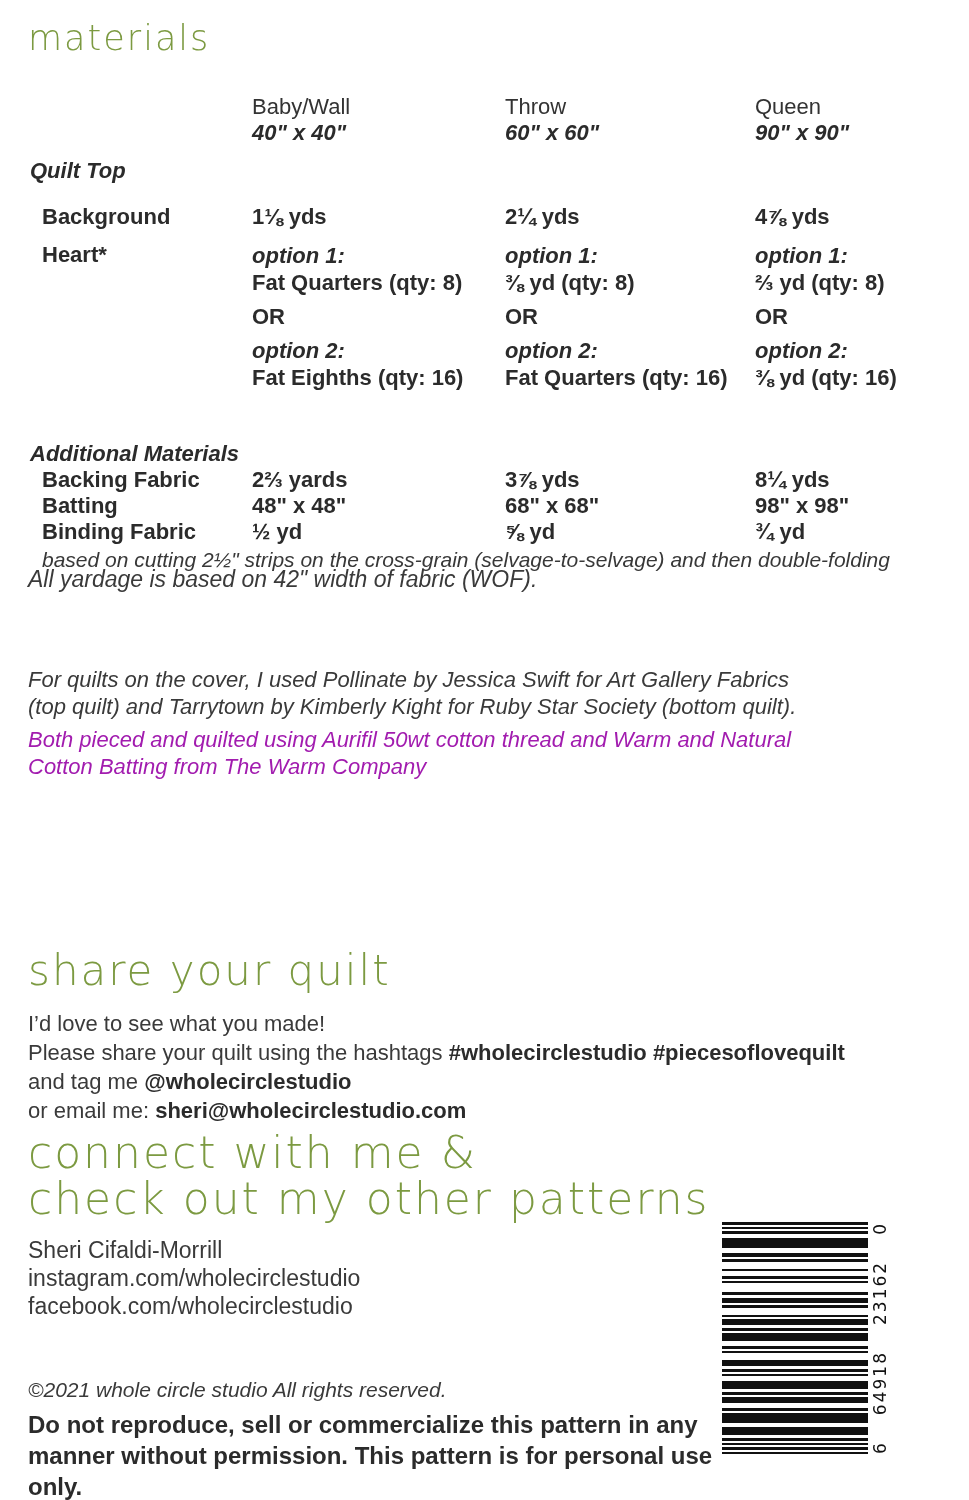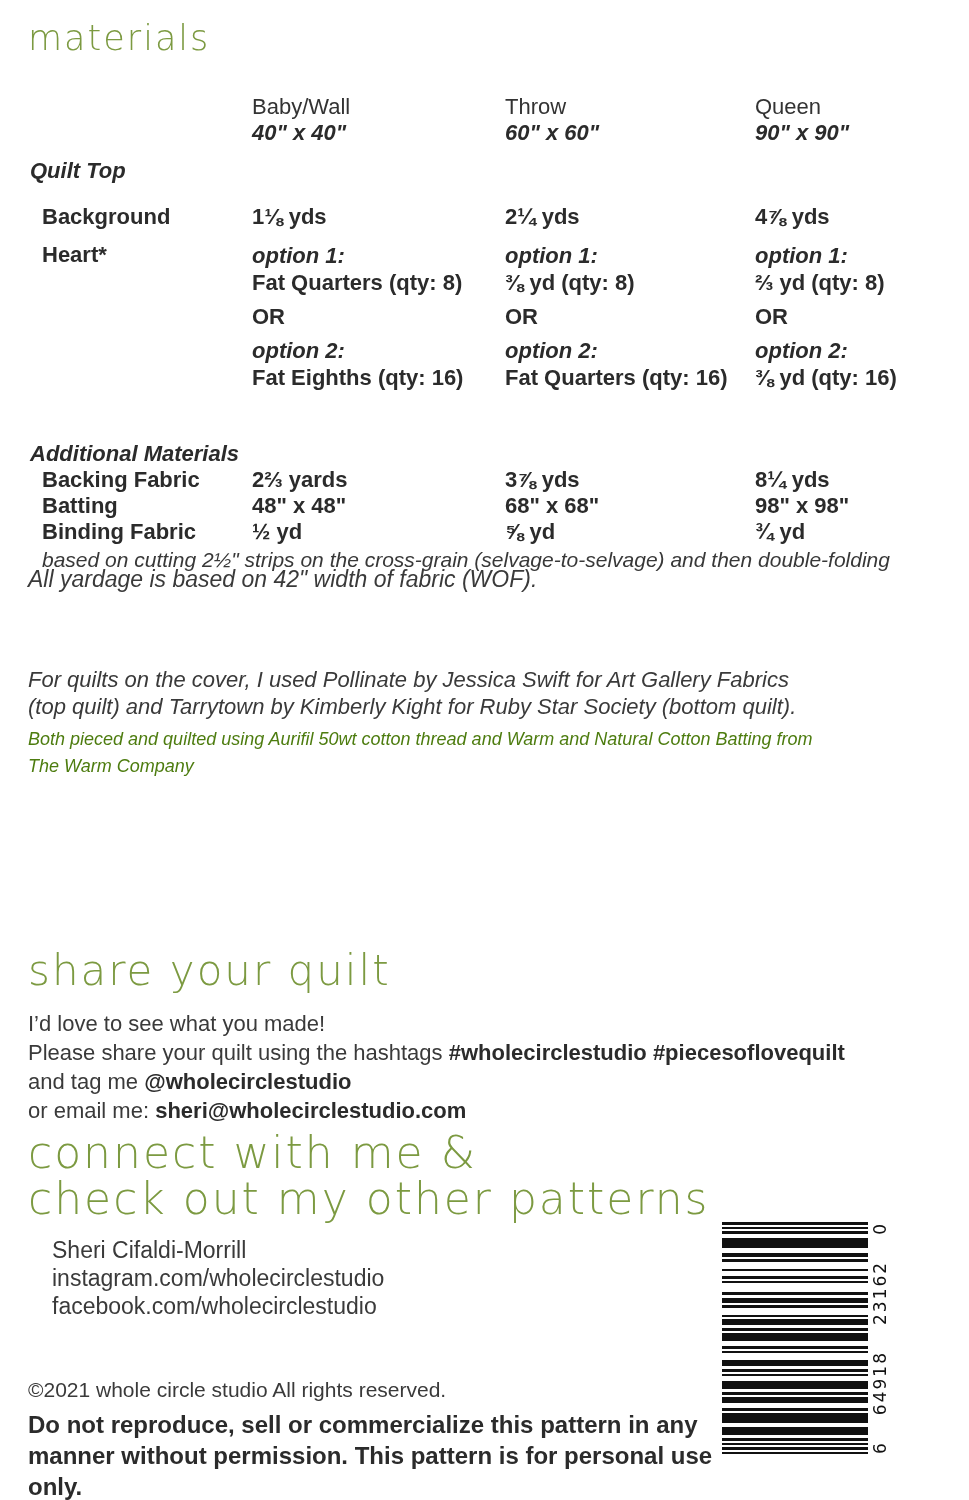--- a/index.html
+++ b/index.html
@@ -45,48 +45,48 @@
   .additional-label { margin-top: 50px; }
   .add-row .row-label, .add-row .val { line-height: 26px; }
   .binding-note {
     font-style: italic; color: #383838; font-size: 21px;
     padding-left: 12px; margin-top: 3px; width: 900px;
   }
 
   
   .note-wof { position: absolute; left: 28px; top: 566px; font-style: italic; font-size: 23px; color: #3a3a3a; }
   .note-cover { position: absolute; left: 28px; top: 666px; font-style: italic; font-size: 22px; color: #3a3a3a; width: 800px; line-height: 27px; }
-  .note-thread { position: absolute; left: 28px; top: 726px; font-style: italic; font-size: 18px; color: #4d7c0f; width: 820px; line-height: 27px; }
+  .note-thread { position: absolute; left: 28px; top: 726px; font-style: italic; font-size: 22px; color: #a21caf; width: 820px; line-height: 27px; }
 
   
   .share { position: absolute; left: 28px; top: 946px; }
   .share-heading { font-size: 42px; }
   .share-lines { margin-top: 14px; font-size: 22px; line-height: 29px; color: #3a3a3a; }
   .share-lines b { color: #2b2b2b; }
 
   
   .connect { position: absolute; left: 28px; top: 1130px; }
   .connect-heading { font-size: 44px; line-height: 1.04; }
-  .connect-lines { margin-top: 14px; font-size: 23px; line-height: 28px; color: #3a3a3a; margin-left: 24px; }
+  .connect-lines { margin-top: 14px; font-size: 23px; line-height: 28px; color: #3a3a3a; }
 
   
   .barcode { position: absolute; left: 722px; top: 1222px; width: 170px; height: 236px; }
   .barcode-bars { position: absolute; left: 0; top: 0; width: 146px; }
   .barcode-bars .bar { width: 100%; background: #111; }
   .barcode-digits {
     position: absolute; left: 148px; top: 0; width: 232px; height: 22px;
     transform: rotate(-90deg) translateX(-232px); transform-origin: top left;
     font-family: "DejaVu Sans", sans-serif;
     font-size: 17px; color: #111; letter-spacing: 2px; white-space: nowrap;
     text-align: justify; display: flex; justify-content: space-between;
   }
 
   
   .footer { position: absolute; left: 28px; top: 1378px; }
-  .copyright { font-size: 21px; color: #3a3a3a; }
+  .copyright { font-size: 21px; color: #3a3a3a; font-style: italic; }
   .notice { margin-top: 7px; font-size: 24px; font-weight: 700; color: #2b2b2b; line-height: 31px; width: 700px; }
 </style>
 </head>
 <body>
 
 <div class="page">
 
   <div class="page-title green-heading">materials</div>
 
   <div class="tbl">

